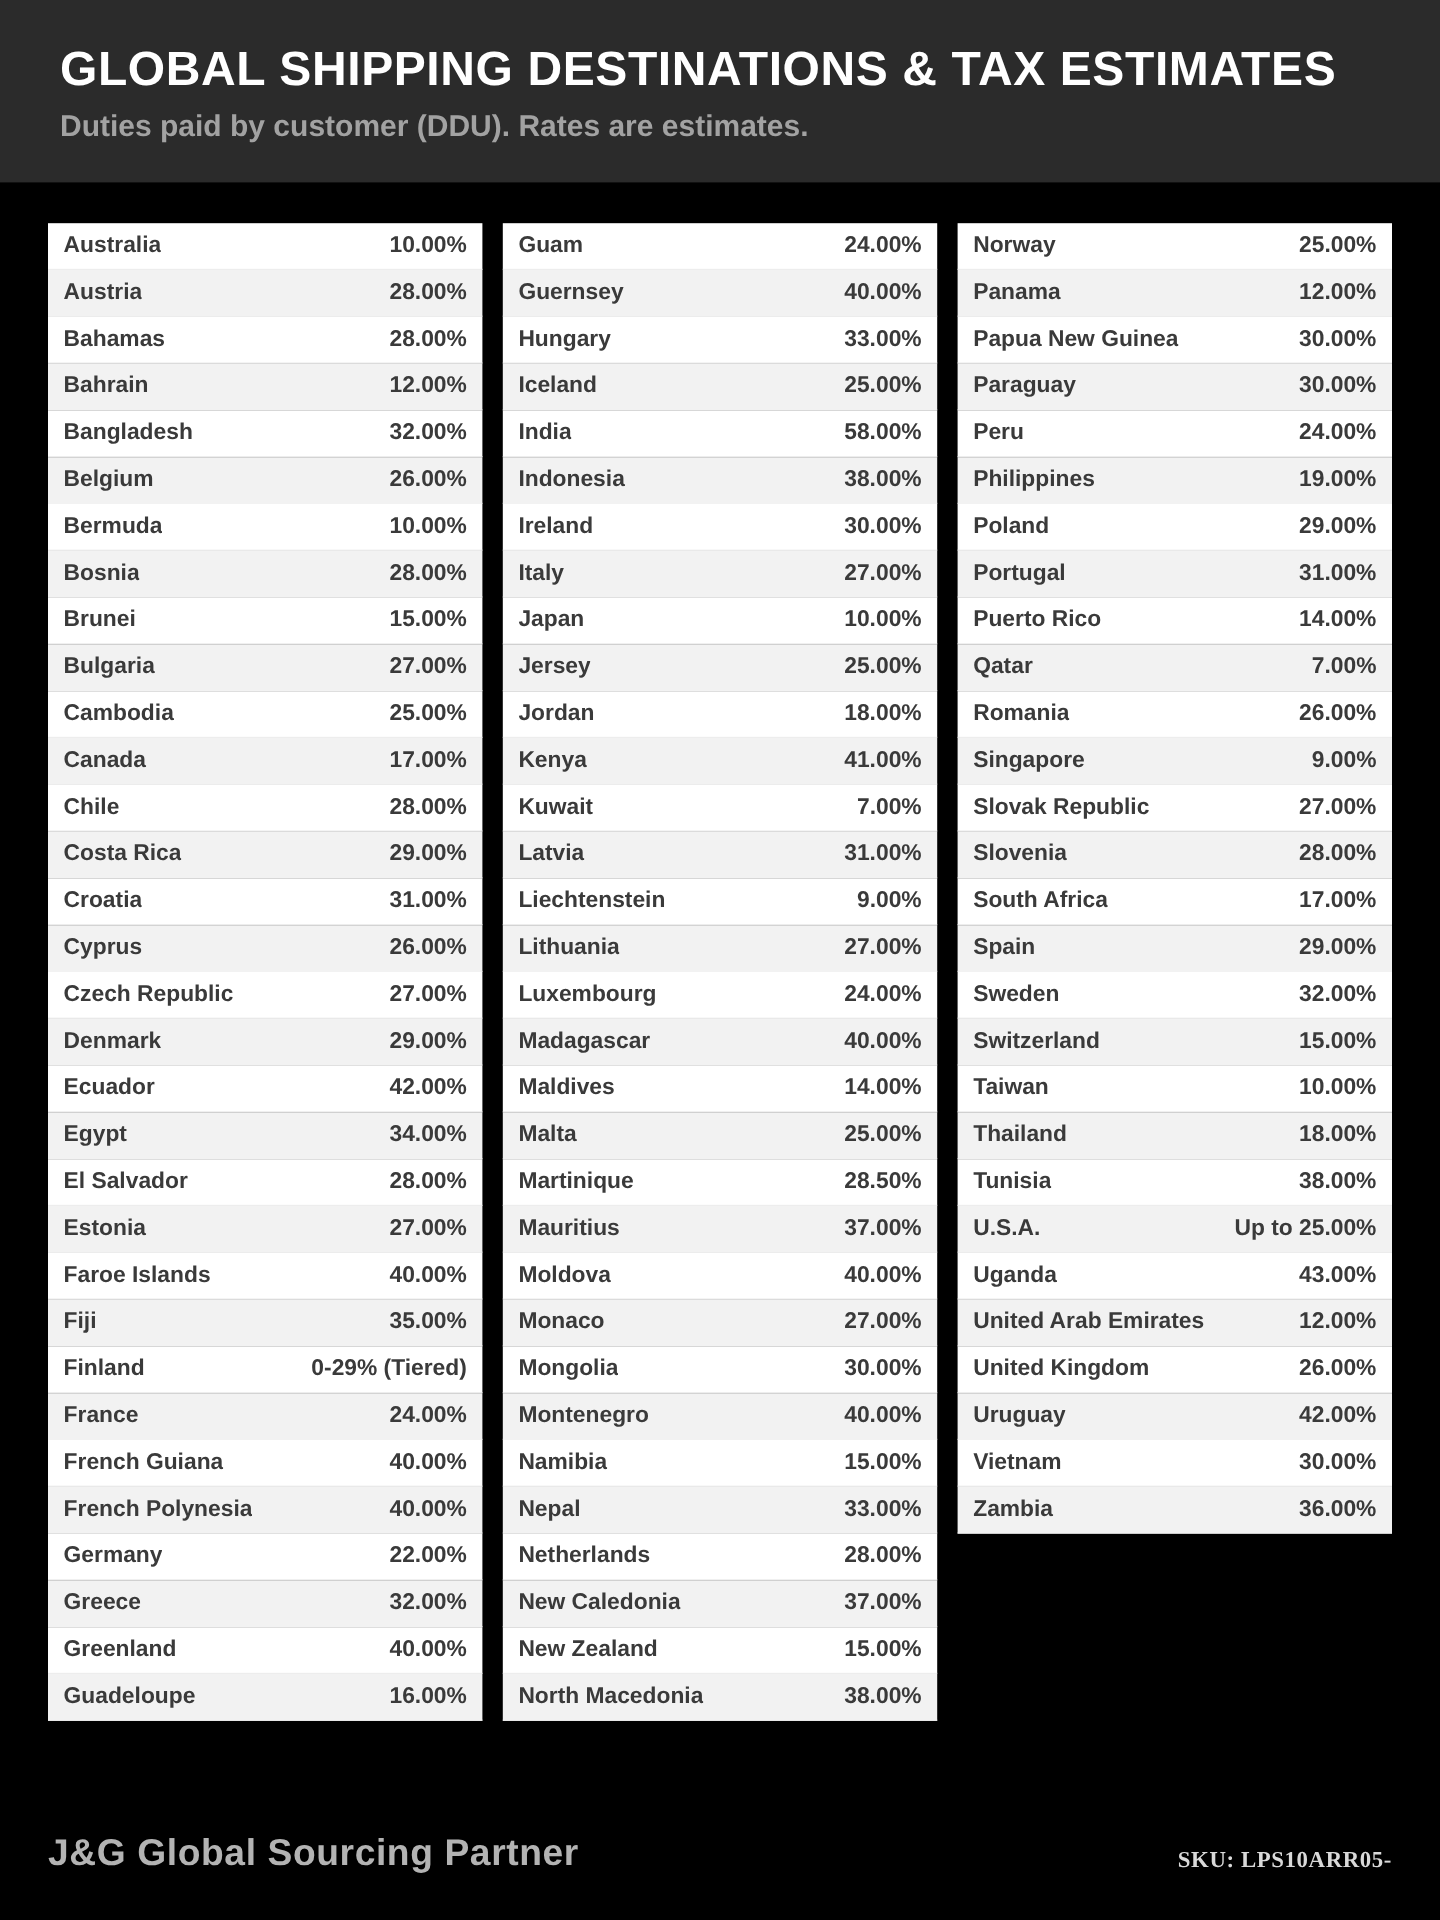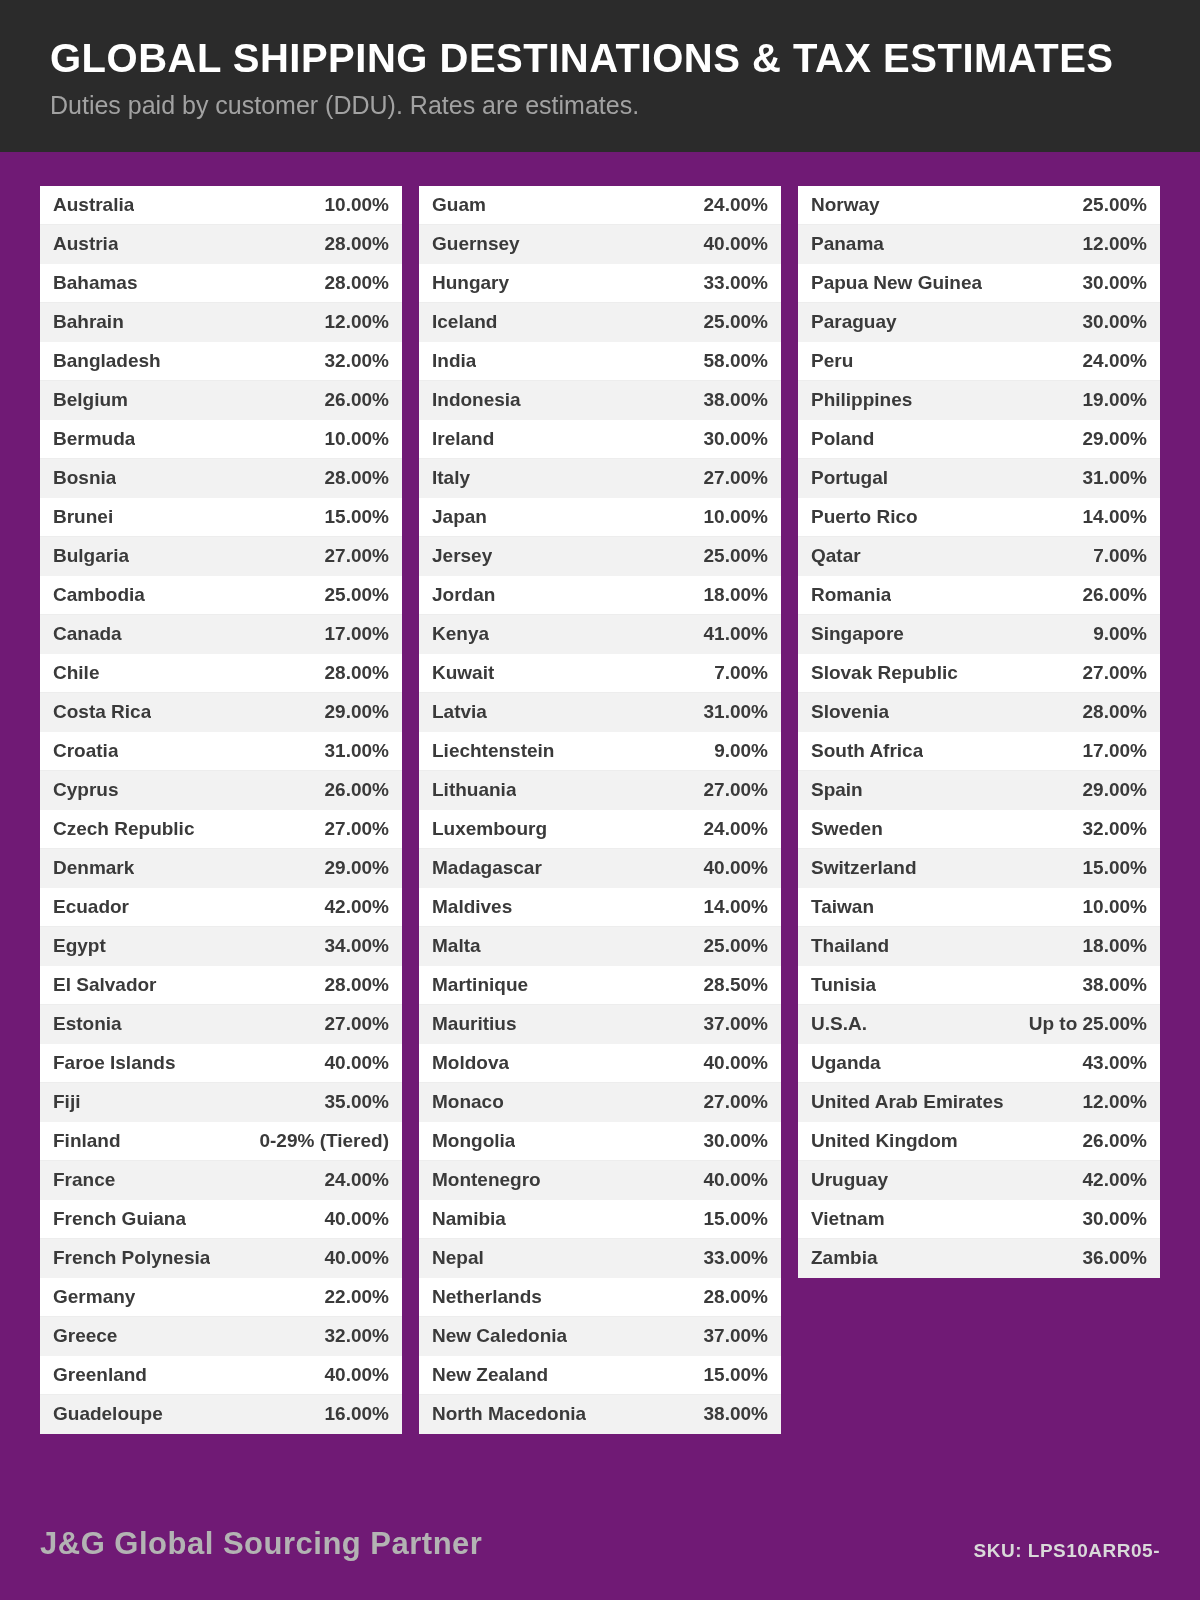--- a/index.html
+++ b/index.html
@@ -8,40 +8,40 @@
     width: 1200px;
     height: 1600px;
     font-family: "Liberation Sans", sans-serif;
     color: #3d3d3d;
   }
   .page {
     width: 1200px;
     height: 1600px;
     display: flex;
     flex-direction: column;
-    background: #701a75;
+    background: #000000;
     overflow: hidden;
   }
 
   
   .header {
     background: #2b2b2b;
     padding: 36px 50px 32px 50px;
   }
   .header .title {
     color: #ffffff;
     font-size: 40px;
     font-weight: 800;
     letter-spacing: 0.5px;
     line-height: 1.1;
   }
   .header .subtitle {
     color: #a2a2a2;
     font-size: 25px;
-    font-weight: 400;
+    font-weight: 700;
     margin-top: 10px;
     line-height: 1.2;
   }
 
   
   .columns {
     display: flex;
     gap: 17px;
     margin: 34px 40px 0 40px;
     align-items: flex-start;
@@ -89,20 +89,21 @@
     font-size: 31px;
     font-weight: 800;
     letter-spacing: 0.5px;
     margin-top: 36px;
   }
   .footer .sku {
     color: #d9d9d9;
     font-size: 19px;
     font-weight: 700;
     letter-spacing: 0.5px;
+    font-family: Liberation Serif, serif;
   }
 </style>
 </head>
 <body>
 
 <div class="page">
 
   <div class="header">
     <div class="title">GLOBAL SHIPPING DESTINATIONS &amp; TAX ESTIMATES</div>
     <div class="subtitle">Duties paid by customer (DDU). Rates are estimates.</div>

